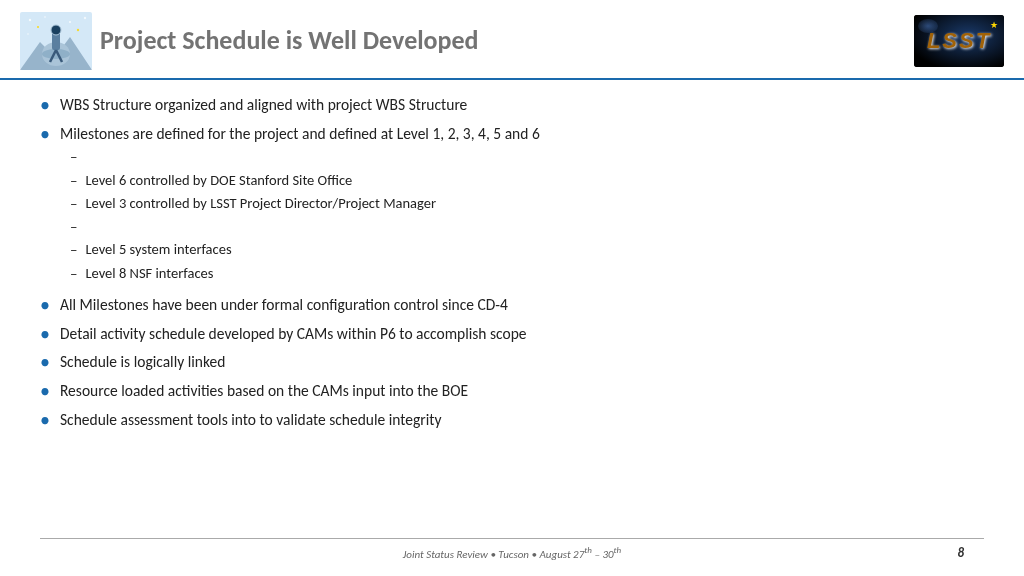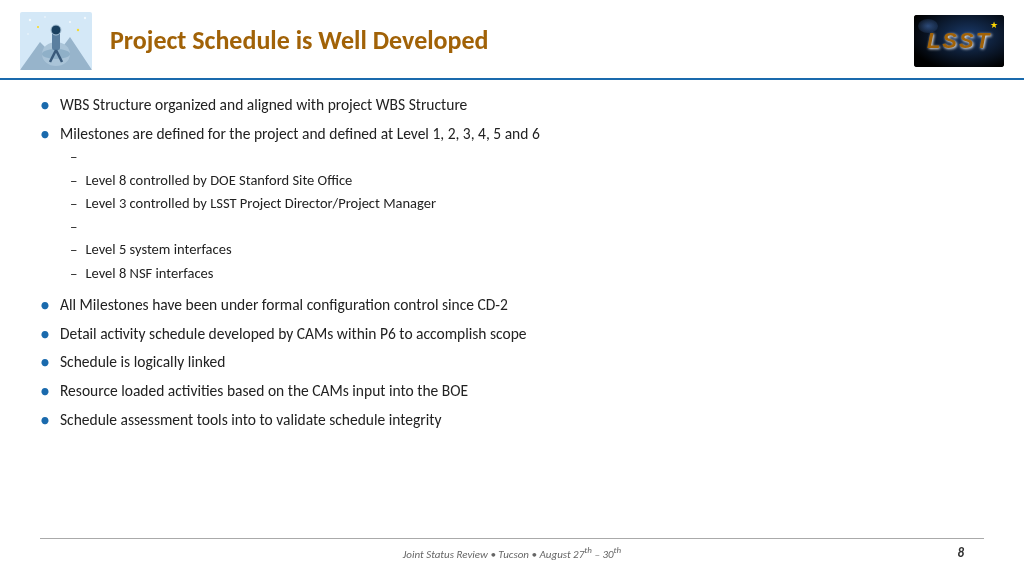--- a/index.html
+++ b/index.html
@@ -24,24 +24,24 @@
     
     .header {
       display: flex;
       align-items: center;
       padding: 12px 20px 8px 20px;
       border-bottom: 2px solid #1a6aad;
     }
 
     .header-title {
       flex: 1;
-      padding-left: 18px;
+      padding-left: 8px;
       font-size: 26px;
       font-weight: 700;
-      color: #a16207;
+      color: #737373;
       line-height: 1.2;
     }
 
     
     .content {
       flex: 1;
       padding: 14px 40px 10px 40px;
       display: flex;
       flex-direction: column;
       justify-content: space-between;
@@ -215,42 +215,42 @@
           <span class="bullet-text"><span>WBS Structure organized and aligned with project WBS Structure</span></span>
         </li>
         <li>
           <span class="bullet-dot">•</span>
           <span class="bullet-text"><span>Milestones are defined for the project and defined at Level 1, 2, 3, 4, 5 and 6</span><ul class="sub-list">
               <li>
                 <span class="dash">–</span>
               </li>
               <li>
                 <span class="dash">–</span>
-                <span>Level 8 controlled by DOE Stanford Site Office</span>
+                <span>Level 6 controlled by DOE Stanford Site Office</span>
               </li>
               <li>
                 <span class="dash">–</span>
                 <span>Level 3 controlled by LSST Project Director/Project Manager</span>
               </li>
               <li>
                 <span class="dash">–</span>
               </li>
               <li>
                 <span class="dash">–</span>
                 <span>Level 5 system interfaces</span>
               </li>
               <li>
                 <span class="dash">–</span>
                 <span>Level 8 NSF interfaces</span>
               </li>
             </ul></span>
         </li>
         <li>
           <span class="bullet-dot">•</span>
-          <span class="bullet-text"><span>All Milestones have been under formal configuration control since CD-2</span></span>
+          <span class="bullet-text"><span>All Milestones have been under formal configuration control since CD-4</span></span>
         </li>
         <li>
           <span class="bullet-dot">•</span>
           <span class="bullet-text"><span>Detail activity schedule developed by CAMs within P6 to accomplish scope</span></span>
         </li>
         <li>
           <span class="bullet-dot">•</span>
           <span class="bullet-text"><span>Schedule is logically linked</span></span>
         </li>
         <li>

